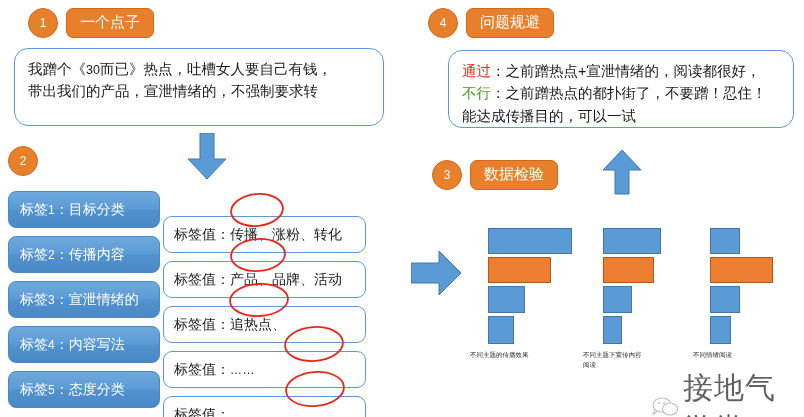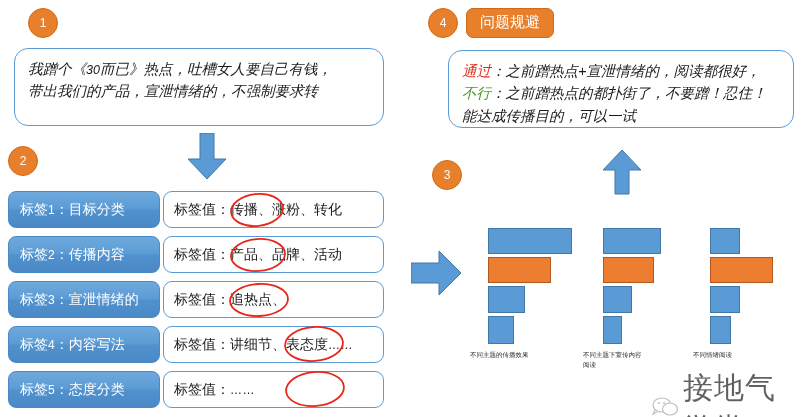--- a/index.html
+++ b/index.html
@@ -28,45 +28,45 @@
     white-space:nowrap;line-height:1.1;
   }
 
   
   .rbox{
     position:absolute;box-sizing:border-box;
     border:1.4px solid #5B9BD5;border-radius:14px;
     background:#ffffff;
     color:#1a1a1a;font-size:14.5px;line-height:1.55;
     padding:9px 13px;
-    font-style:italic;
   }
   .rbox .em-red{color:#E03020;}
   .rbox .em-green{color:#4C9A2A;}
   .rbox .small-num{font-size:12.5px;}
 
   
   .tag-chip{
     position:absolute;box-sizing:border-box;
     width:152px;height:37px;border-radius:8px;
     background:linear-gradient(to bottom,#6EA9DC 0%,#5B9BD5 48%,#5091CE 52%,#4A89C6 100%);
     border:1px solid #4A89C6;
     color:#ffffff;font-size:14px;
     display:flex;align-items:center;padding-left:11px;
   }
   .tag-chip .idx{font-size:12px;}
 
   
   .val-box{
     position:absolute;box-sizing:border-box;
-    width:221px;height:37px;border-radius:9px;
+    width:203px;height:37px;border-radius:9px;
     border:1.2px solid #5B9BD5;background:#ffffff;
     color:#1a1a1a;font-size:14px;
     display:flex;align-items:center;padding-left:10px;
     white-space:nowrap;
+    margin-top:25px;
   }
   .val-box .ell{font-size:12px;letter-spacing:0.5px;}
 
   
   .circ{position:absolute;pointer-events:none;}
   .circ svg{display:block;overflow:visible;}
 
   
   .arrow{position:absolute;}
   .arrow svg{display:block;}
@@ -92,20 +92,21 @@
     font-family:"DejaVu Sans",sans-serif;
   }
 </style>
 </head>
 <body>
 
 <div class="canvas">
 
   <div class="step-head" style="left:28px;top:8px;">
     <div class="step-num">1</div>
+    <div class="step-pill">一个点子</div>
   </div>
 
   <div class="rbox" style="left:14px;top:48px;width:370px;height:78px;">
     <div><span>我蹭个《</span><span class="small-num">30</span><span>而已》热点，吐槽女人要自己有钱，</span></div>
     <div>带出我们的产品，宣泄情绪的，不强制要求转</div>
   </div>
 
   <div class="arrow" style="left:186px;top:133px;">
     <svg width="42" height="48" viewBox="0 0 42 48">
       <polygon points="14,0 28,0 28,26 40,26 21,46 2,26 14,26" fill="#5B9BD5" stroke="#4178A8" stroke-width="1"></polygon>
@@ -152,21 +153,20 @@
       <span>产品、品牌、活动</span>
       <span class="ell"></span>
   </div>
   <div class="val-box" style="left:163px;top:281px;">
     <span>标签值：</span>
       <span>追热点、</span>
       <span class="ell"></span>
   </div>
   <div class="val-box" style="left:163px;top:326px;">
     <span>标签值：</span>
-      <span>讲细节、表态度</span>
       <span class="ell">……</span>
   </div>
   <div class="val-box" style="left:163px;top:371px;">
     <span>标签值：</span>
       <span class="ell">……</span>
   </div>
 
   <div class="circ" style="left:227px;top:191px;">
     <svg width="60" height="38">
         <ellipse cx="30" cy="19" rx="26" ry="16" fill="none" stroke="#E8271A" stroke-width="1.8" transform="rotate(-6 30 19)"></ellipse>
@@ -211,20 +211,21 @@
   </div>
 
   <div class="arrow" style="left:601px;top:148px;">
     <svg width="42" height="48" viewBox="0 0 42 48">
       <polygon points="21,2 40,22 28,22 28,46 14,46 14,22 2,22" fill="#5B9BD5" stroke="#4178A8" stroke-width="1"></polygon>
     </svg>
   </div>
 
   <div class="step-head" style="left:432px;top:160px;">
     <div class="step-num">3</div>
+    <div class="step-pill">数据检验</div>
   </div>
 
   <div class="chart" style="left:460px;top:220px;width:340px;height:180px;">
 
     <div class="bar b" style="left:28px;top:8px;width:84px;height:26px;"></div>
     <div class="bar o" style="left:28px;top:37px;width:63px;height:26px;"></div>
     <div class="bar b" style="left:28px;top:66px;width:37px;height:27px;"></div>
     <div class="bar b" style="left:28px;top:96px;width:26px;height:28px;"></div>
     <div class="cap" style="left:10px;top:130px;">不同主题的传播效果</div>
 

